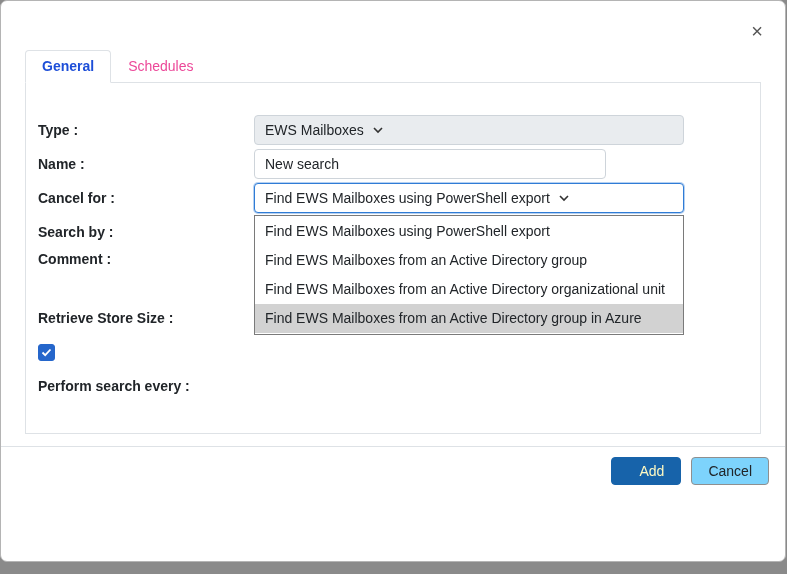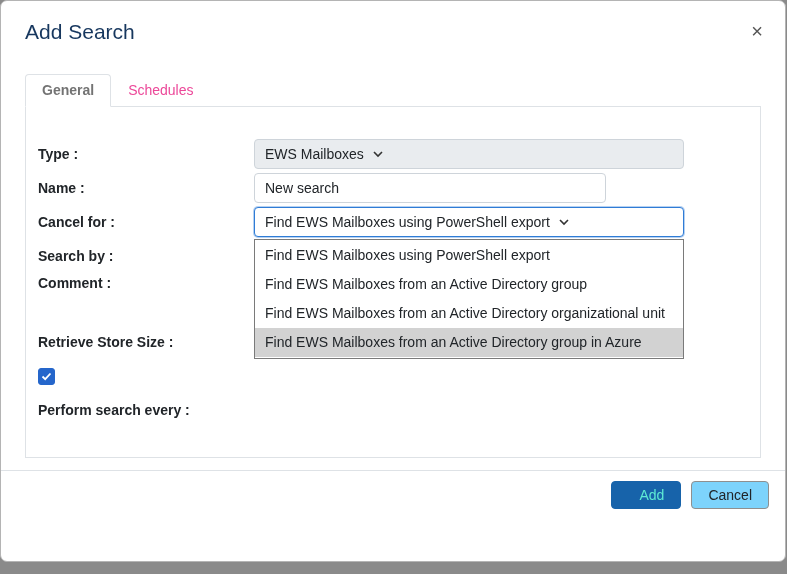--- a/index.html
+++ b/index.html
@@ -36,21 +36,21 @@
     margin-bottom: -1px;
     border: 1px solid transparent;
     border-radius: 4px 4px 0 0;
     cursor: pointer;
     background: none;
   }
   .tab.active {
     background: #fff;
     border-color: #dee2e6 #dee2e6 #ffffff;
     font-weight: 700;
-    color: #737373;
+    color: #1d4ed8;
   }
   .tab.inactive { color: #ec4899; text-align: center; }
   
   .tab-content {
     margin: 0 24px;
     border: 1px solid #dee2e6;
     border-top: none;
     padding: 32px 12px 28px;
   }
   .form-row { display: flex; align-items: center; margin-bottom: 4px; min-height: 30px; }
@@ -130,31 +130,30 @@
     justify-content: flex-end;
     gap: 10px;
   }
   .btn {
     font-size: 14px;
     border-radius: 4px;
     padding: 5px 16px;
     cursor: pointer;
     font-family: "Liberation Sans", "DejaVu Sans", sans-serif;
   }
-  .btn-primary { background: #1763aa; color: #5eead4; border: 1px solid #1763aa; padding-left: 27px; }
+  .btn-primary { background: #1763aa; color: #fef9c3; border: 1px solid #1763aa; padding-left: 27px; }
   .btn-secondary { background: #7dd3fc; color: #212529; border: 1px solid #8f8f8f; }
 </style>
 </head>
 <body>
 
 <div class="backdrop">
   <div class="modal">
 
     <div class="modal-header">
-      <div class="modal-title">Add Search</div>
       <button class="close-btn">×</button>
     </div>
 
     <div class="tabs-wrap">
       <div class="tab active">General</div>
       <div class="tab inactive">Schedules</div>
     </div>
 
     <div class="tab-content">
 

